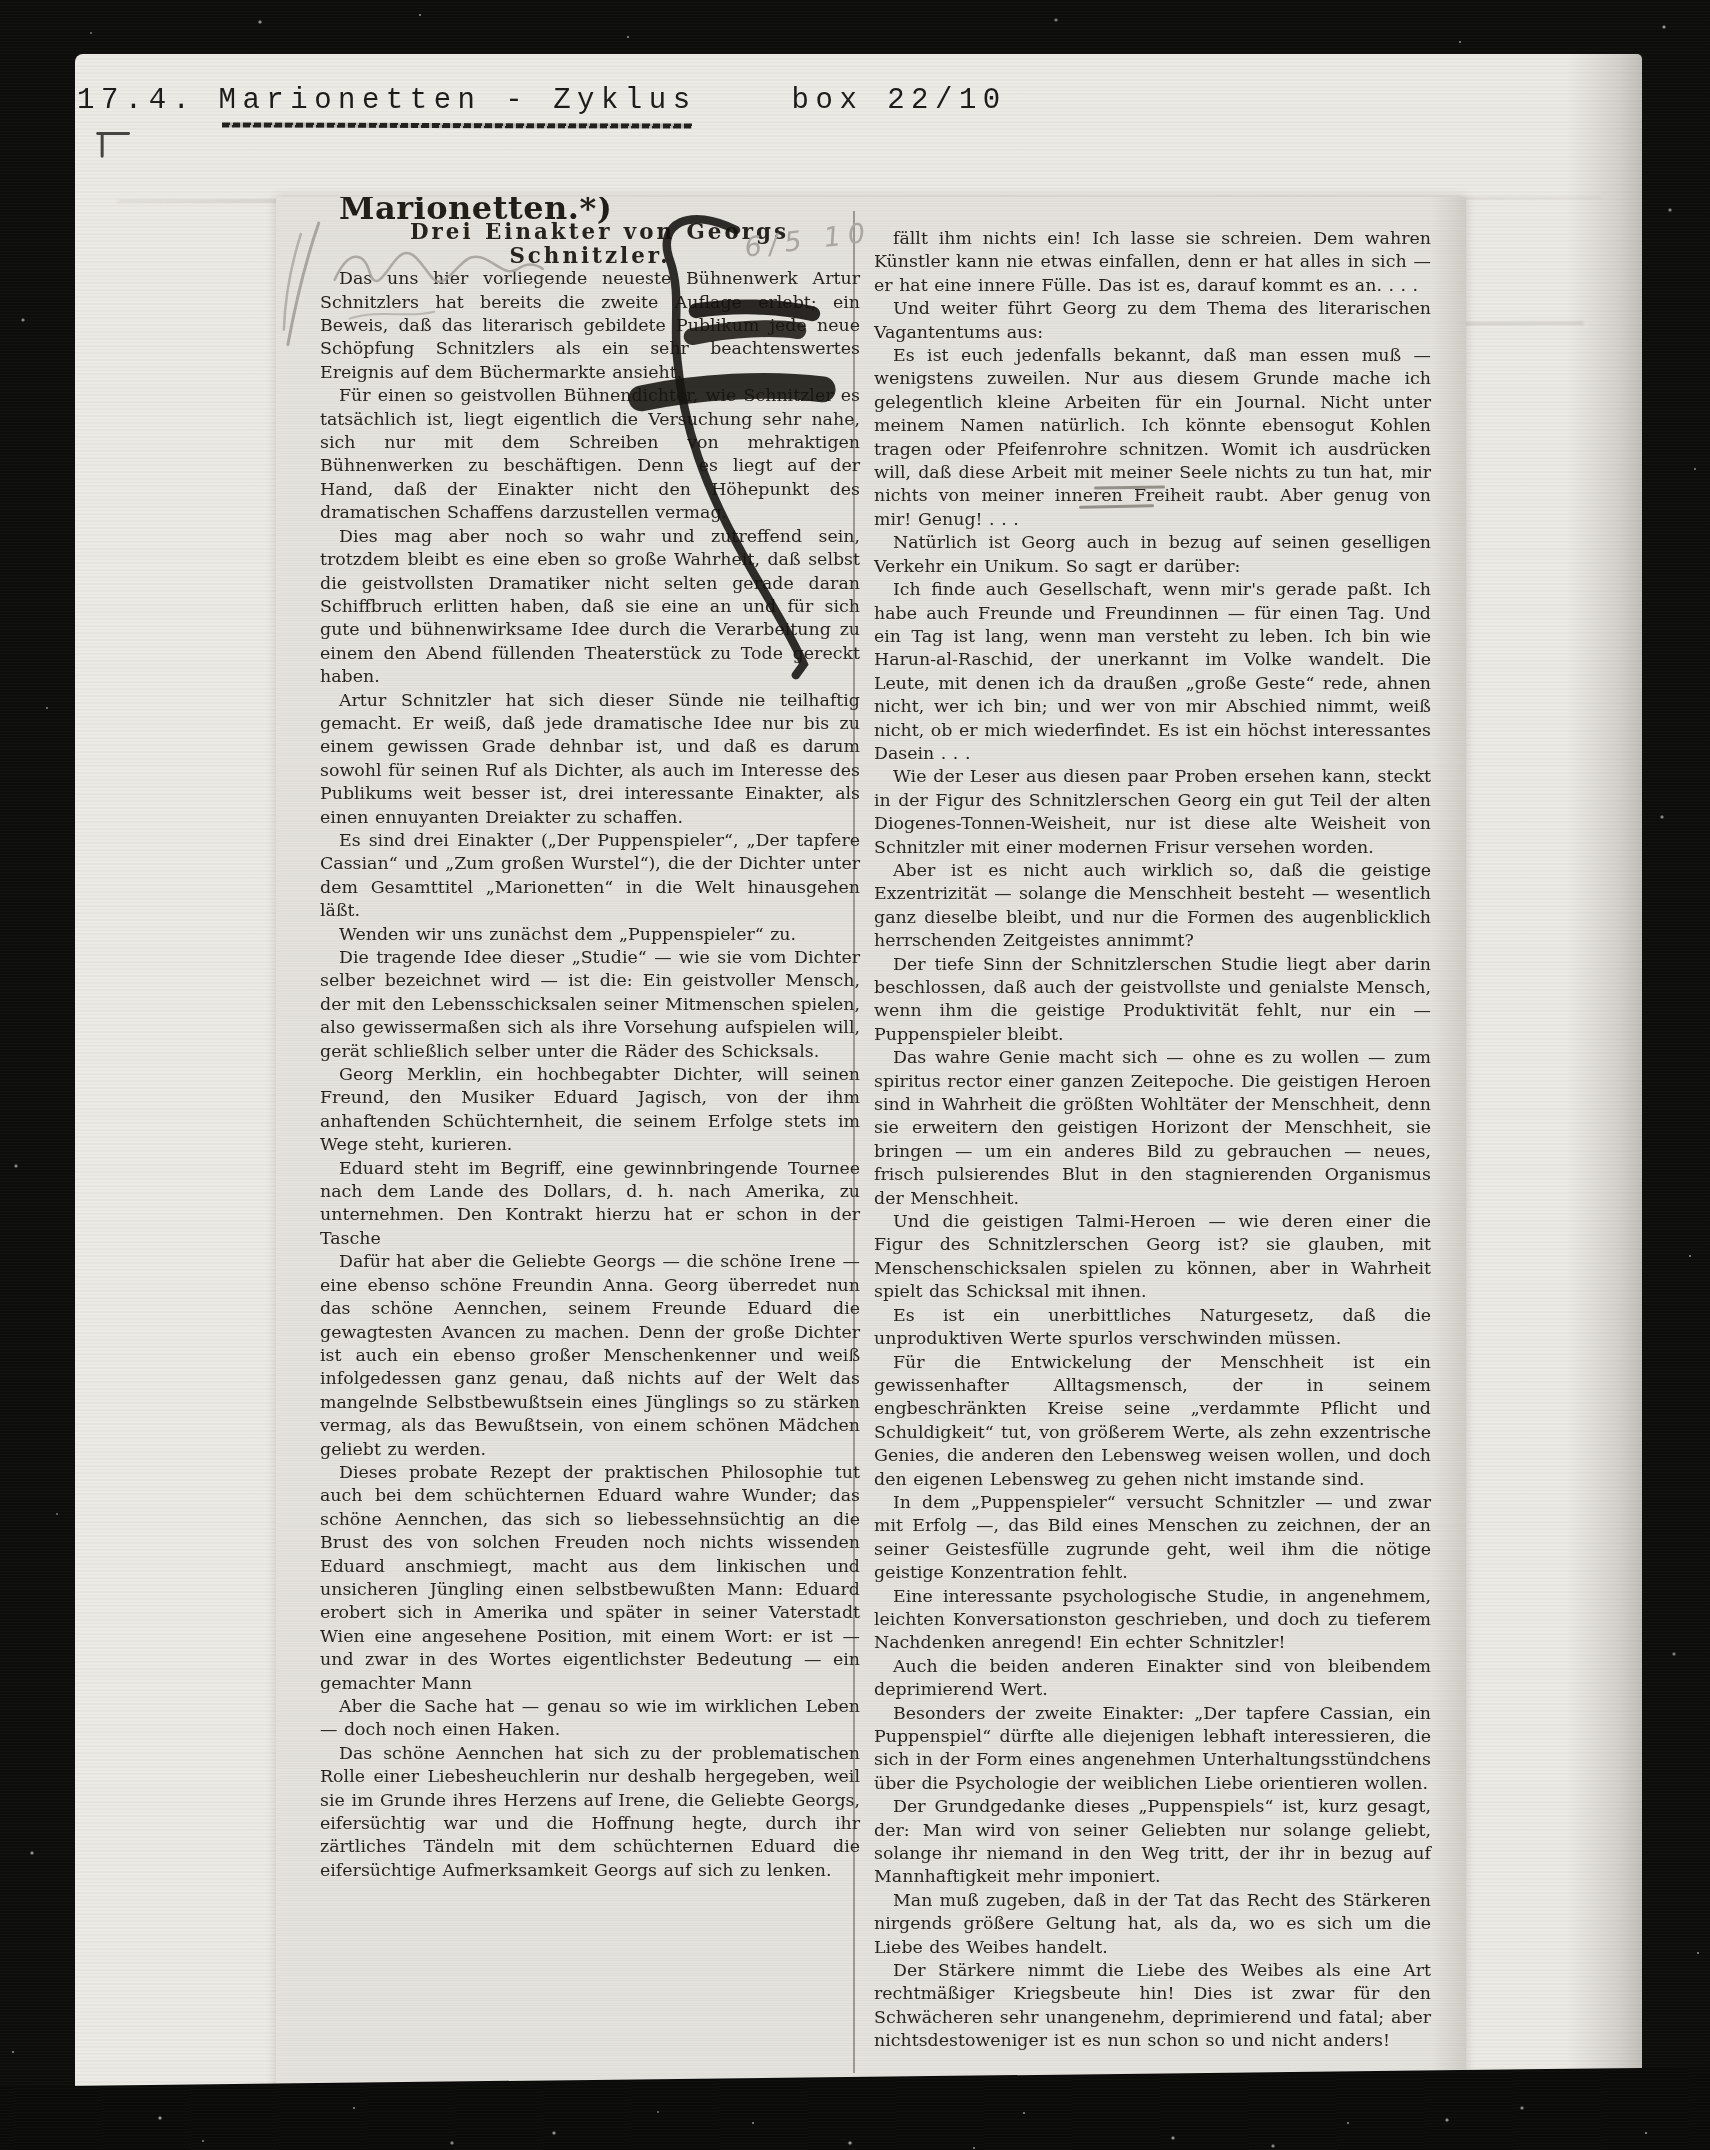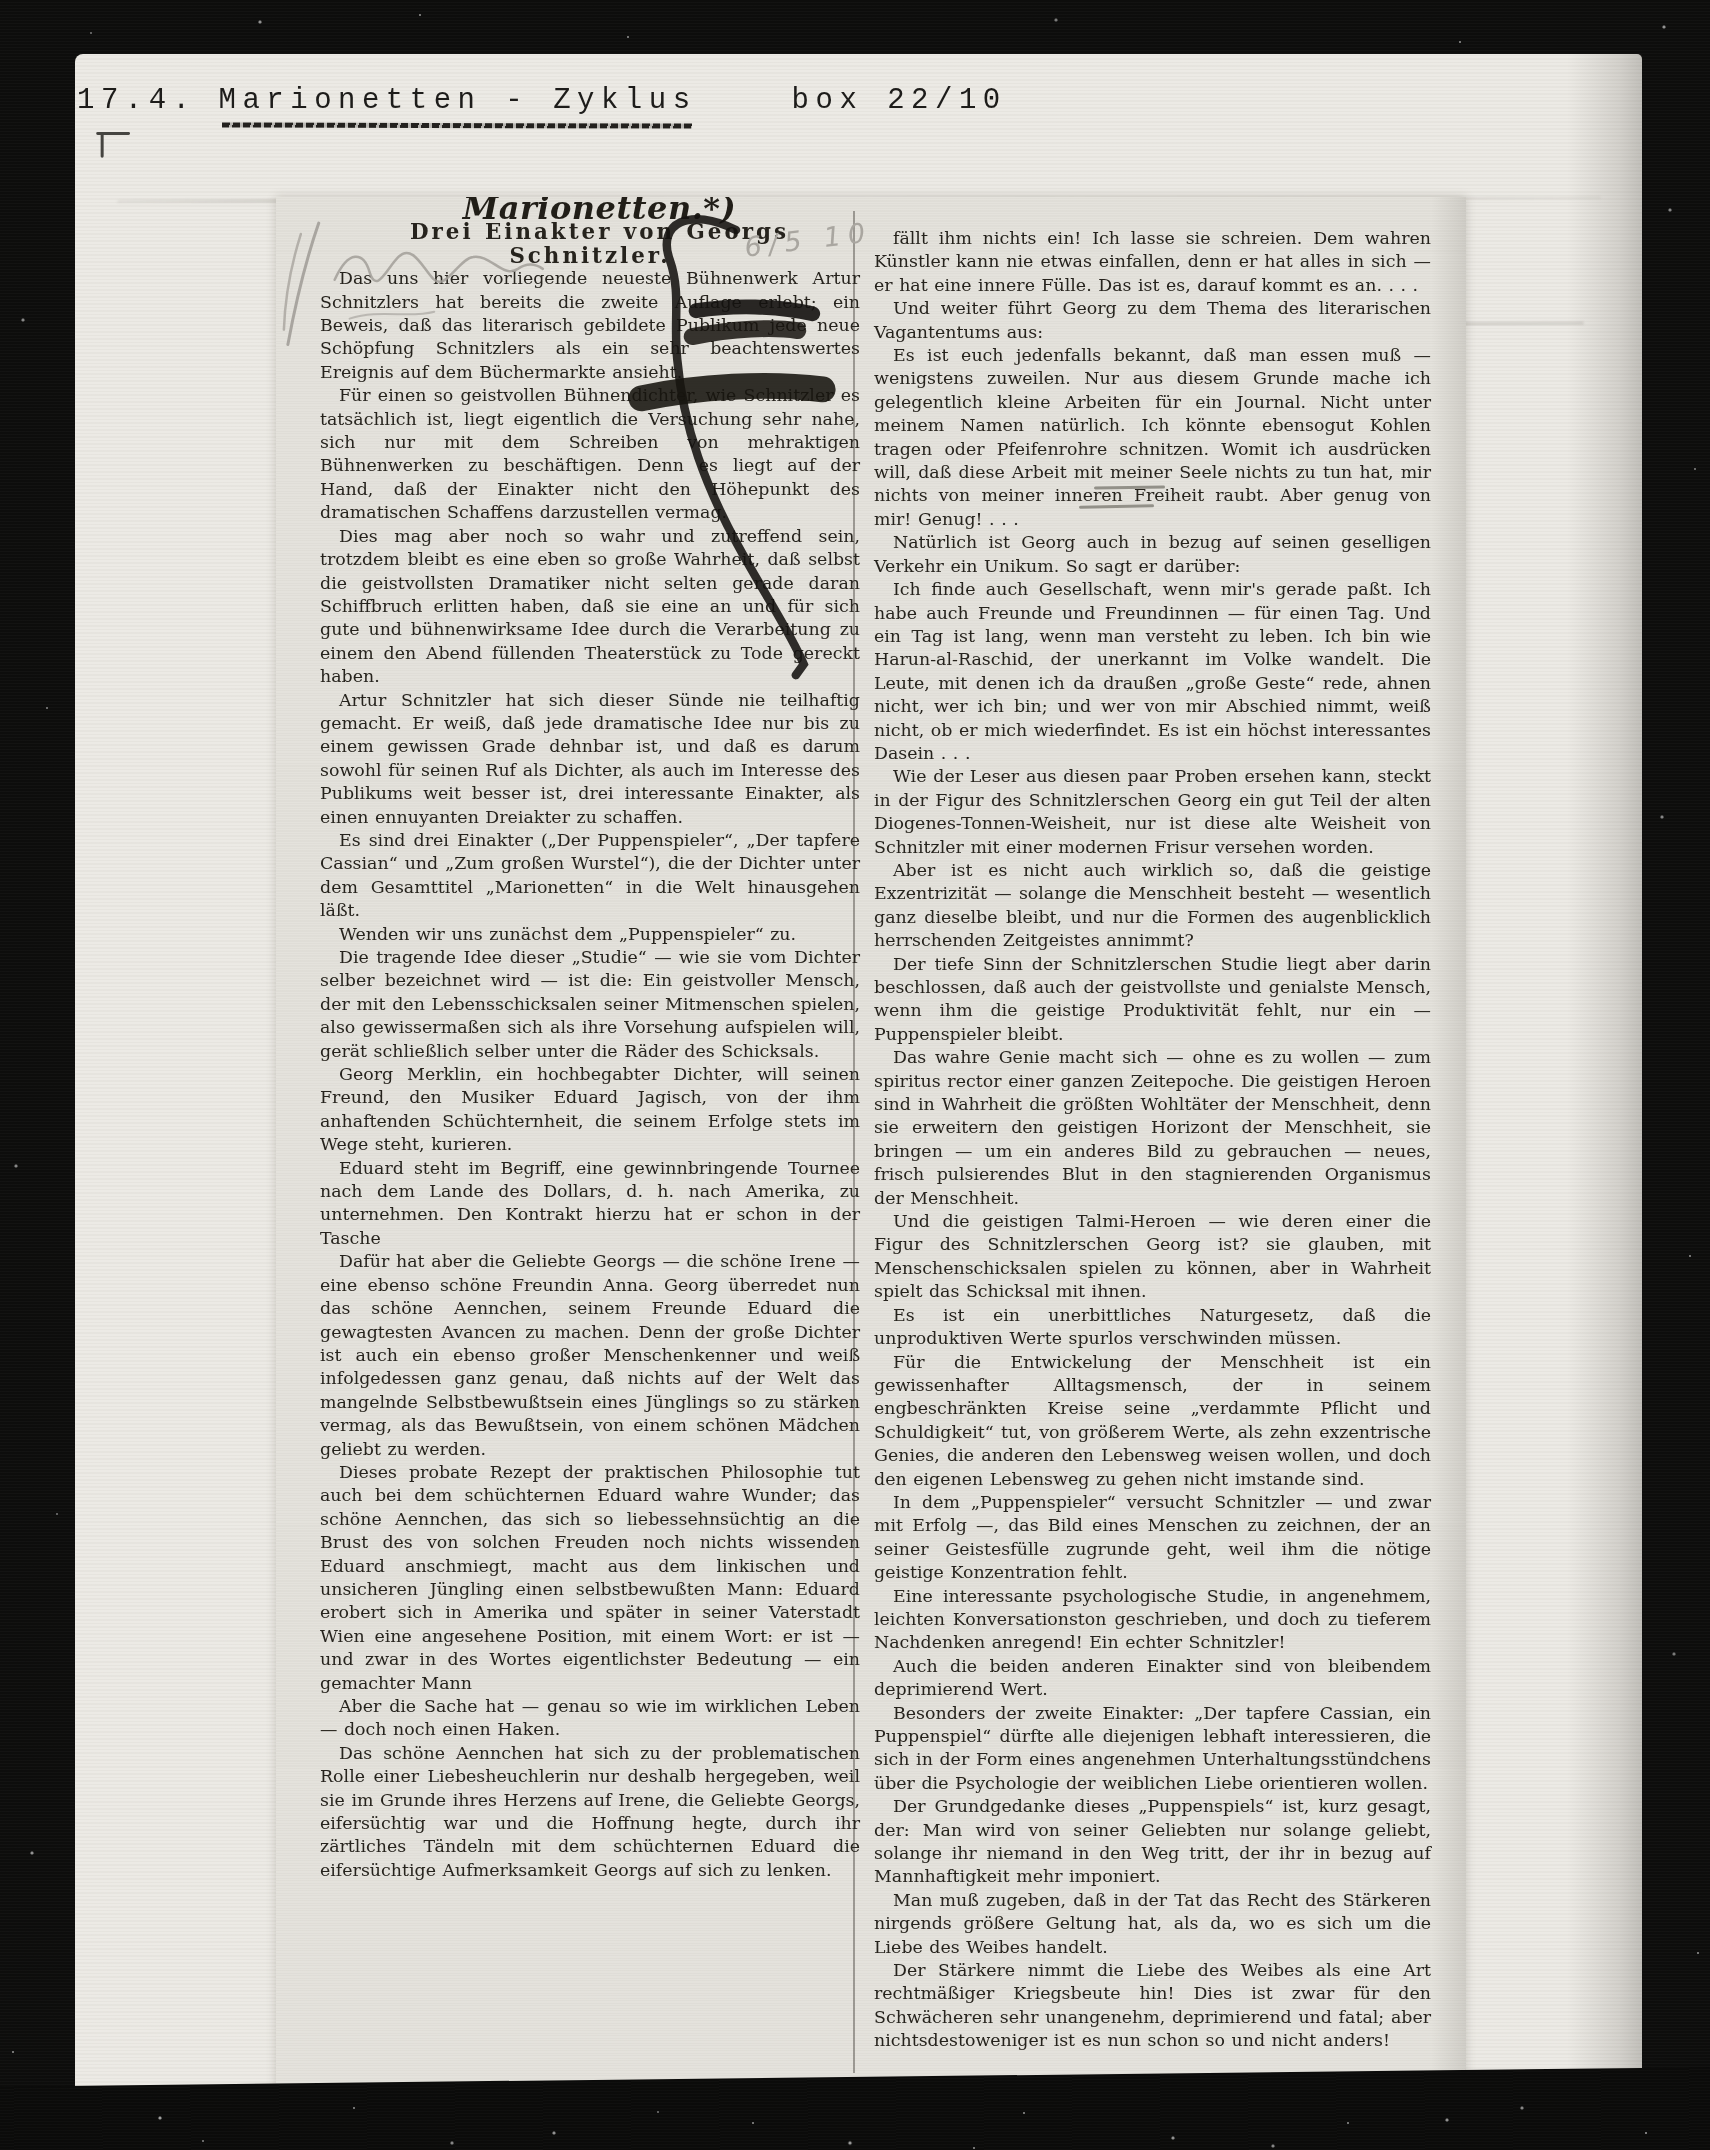--- a/index.html
+++ b/index.html
@@ -55,22 +55,22 @@
     background-image:repeating-linear-gradient(0deg,rgba(110,105,90,0.04) 0 1px,transparent 1px 2.5px);}
   .clipping::after{content:"";position:absolute;right:0;top:0;width:35px;height:100%;
     background:linear-gradient(to right,rgba(0,0,0,0),rgba(60,56,48,.12));}
   .column-rule{position:absolute;left:577px;top:14px;width:1.5px;height:1862px;
     background:rgba(48,44,38,.4);filter:blur(0.2px);}
   .col{position:absolute;top:0;color:#26231d;font-size:17.4px;line-height:23.4px;text-align:justify;
     word-spacing:1px;}
   .col p{margin:0;text-indent:19px;}
   .col-left{left:44px;width:540px;}
   .col-right{left:598px;top:30px;width:557px;}
-  .clip-title{margin-top:44px;text-align:center;font-size:32px;font-weight:bold;
-    color:#211e18;text-indent:0;letter-spacing:0.5px;font-style:italic;}
+  .clip-title{margin-top:44px;font-size:32px;font-weight:bold;
+    color:#211e18;text-indent:0;letter-spacing:0.5px;}
   .clip-subtitle{margin-top:8px;margin-bottom:21px;text-align:center;font-size:21.4px;
     font-weight:600;letter-spacing:3px;color:#26231d;text-indent:0;}
   
   .pencil-date{position:absolute;left:744px;top:224px;color:#a9a6a0;
     font-family:"DejaVu Sans",sans-serif;font-style:italic;font-size:27px;
     letter-spacing:7px;transform:rotate(-7deg);}
   .pencil-underline{position:absolute;height:2.5px;background:rgba(120,117,110,.75);border-radius:1.5px;}
   .pu-1{left:1094px;top:486px;width:71px;transform:rotate(-1deg);}
   .pu-2{left:1079px;top:505px;width:75px;transform:rotate(-1deg);}
   .ink-overlay{position:absolute;left:0;top:0;width:1711px;height:2151px;pointer-events:none;}

